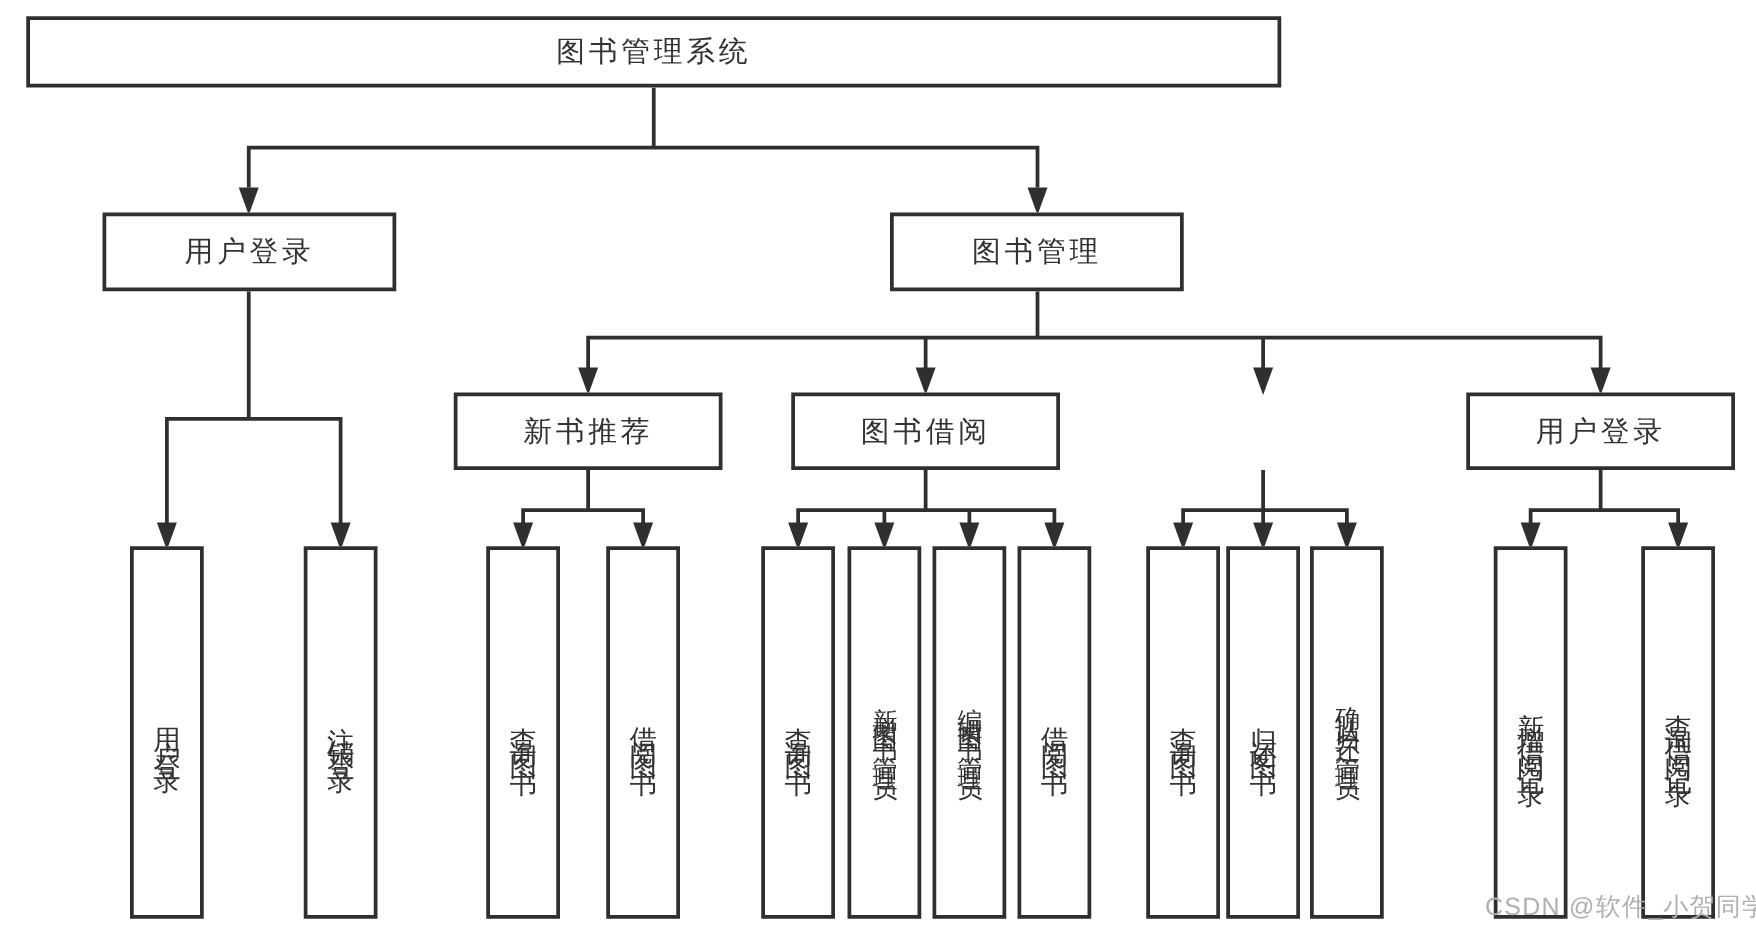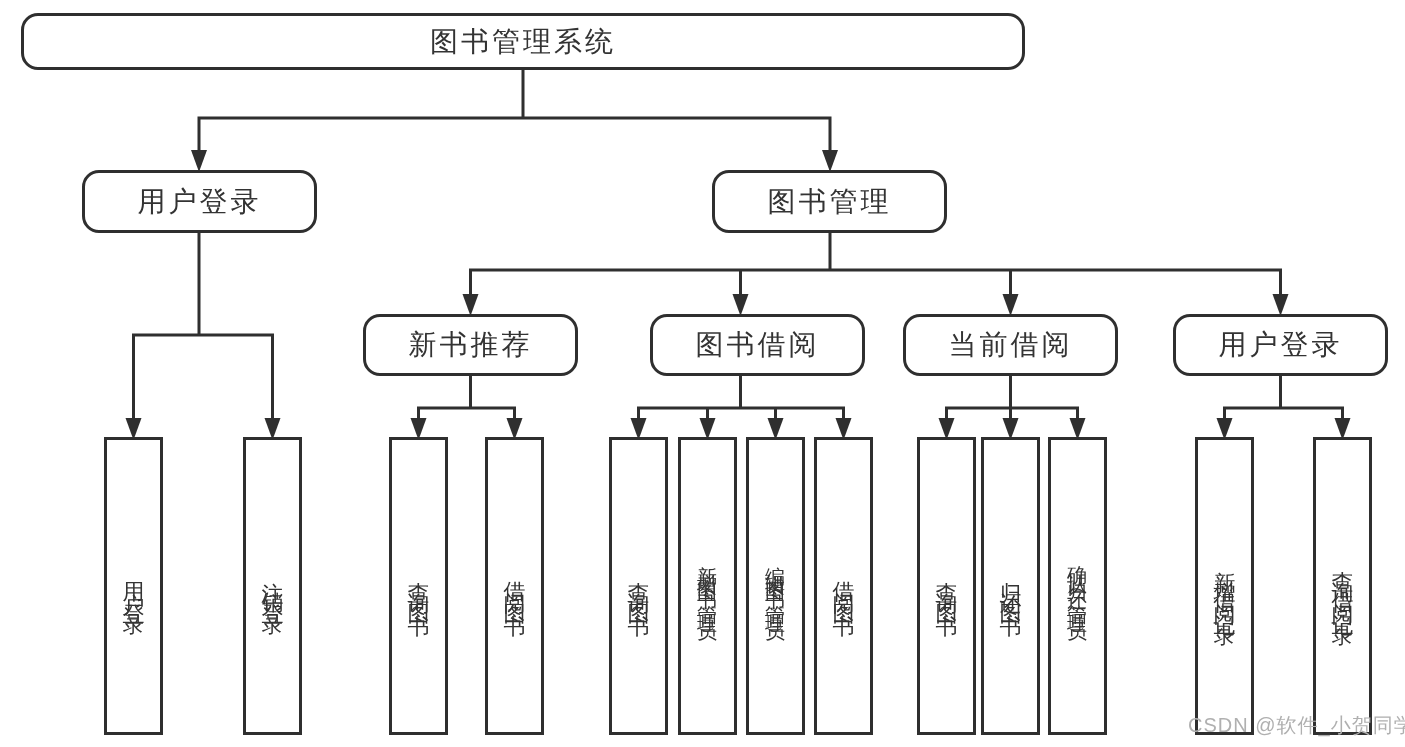--- a/index.html
+++ b/index.html
@@ -15,35 +15,35 @@
     position:absolute;
     box-sizing:border-box;
     background:#ffffff;
     border:3px solid #2f2f2f;
     color:#333333;
     display:flex;
     align-items:center;
     justify-content:center;
     text-align:center;
   }
-  .hbox{font-size:28px;letter-spacing:3px;white-space:nowrap;border-radius:17px;}
+  .hbox{font-size:23px;letter-spacing:3px;white-space:nowrap;}
   .vbox{
     writing-mode:vertical-rl;
     text-orientation:mixed;
     font-size:22px;
     letter-spacing:11px;
     line-height:1;
   }
   .vbox.long{font-size:20px;letter-spacing:8px;}
   
   #n-root {left:21px;  top:13px;  width:1004px;height:57px;}
   #n-user {left:82px;  top:170px; width:235px; height:63px;}
   #n-mgmt {left:712px; top:170px; width:235px; height:63px;text-align:right;}
   #n-rec  {left:363px; top:314px; width:215px; height:62px;}
-  #n-bor  {left:650px; top:314px; width:215px; height:62px;}
+  #n-bor  {left:633px; top:314px; width:215px; height:62px;}
   #n-cur  {left:903px; top:314px; width:215px; height:62px;}
   #n-recs {left:1173px;top:314px; width:215px; height:62px;}
   .leaf{top:437px;height:298px;width:59px;}
   #l1 {left:104px;}  #l2 {left:243px;}
   #l3 {left:389px;}  #l4 {left:485px;}
   #l5 {left:609px;}  #l6 {left:678px;}
   #l7 {left:746px;}  #l8 {left:814px;}
   #l9 {left:917px;}  #l10{left:981px;}
   #l11{left:1048px;}
   #l12{left:1195px;} #l13{left:1313px;}
@@ -101,21 +101,20 @@
     </g>
   </svg>
 
   <div class="box hbox" id="n-root">图书管理系统</div>
 
   <div class="box hbox" id="n-user">用户登录</div>
   <div class="box hbox" id="n-mgmt">图书管理</div>
 
   <div class="box hbox" id="n-rec">新书推荐</div>
   <div class="box hbox" id="n-bor">图书借阅</div>
-  <div class="box hbox" id="n-cur">当前借阅</div>
   <div class="box hbox" id="n-recs">用户登录</div>
 
   <div class="box vbox leaf" id="l1">用户登录</div>
   <div class="box vbox leaf" id="l2">注销登录</div>
 
   <div class="box vbox leaf" id="l3">查询图书</div>
   <div class="box vbox leaf" id="l4">借阅图书</div>
 
   <div class="box vbox leaf" id="l5">查询图书</div>
   <div class="box vbox leaf long" id="l6">新增图书（管理员）</div>

